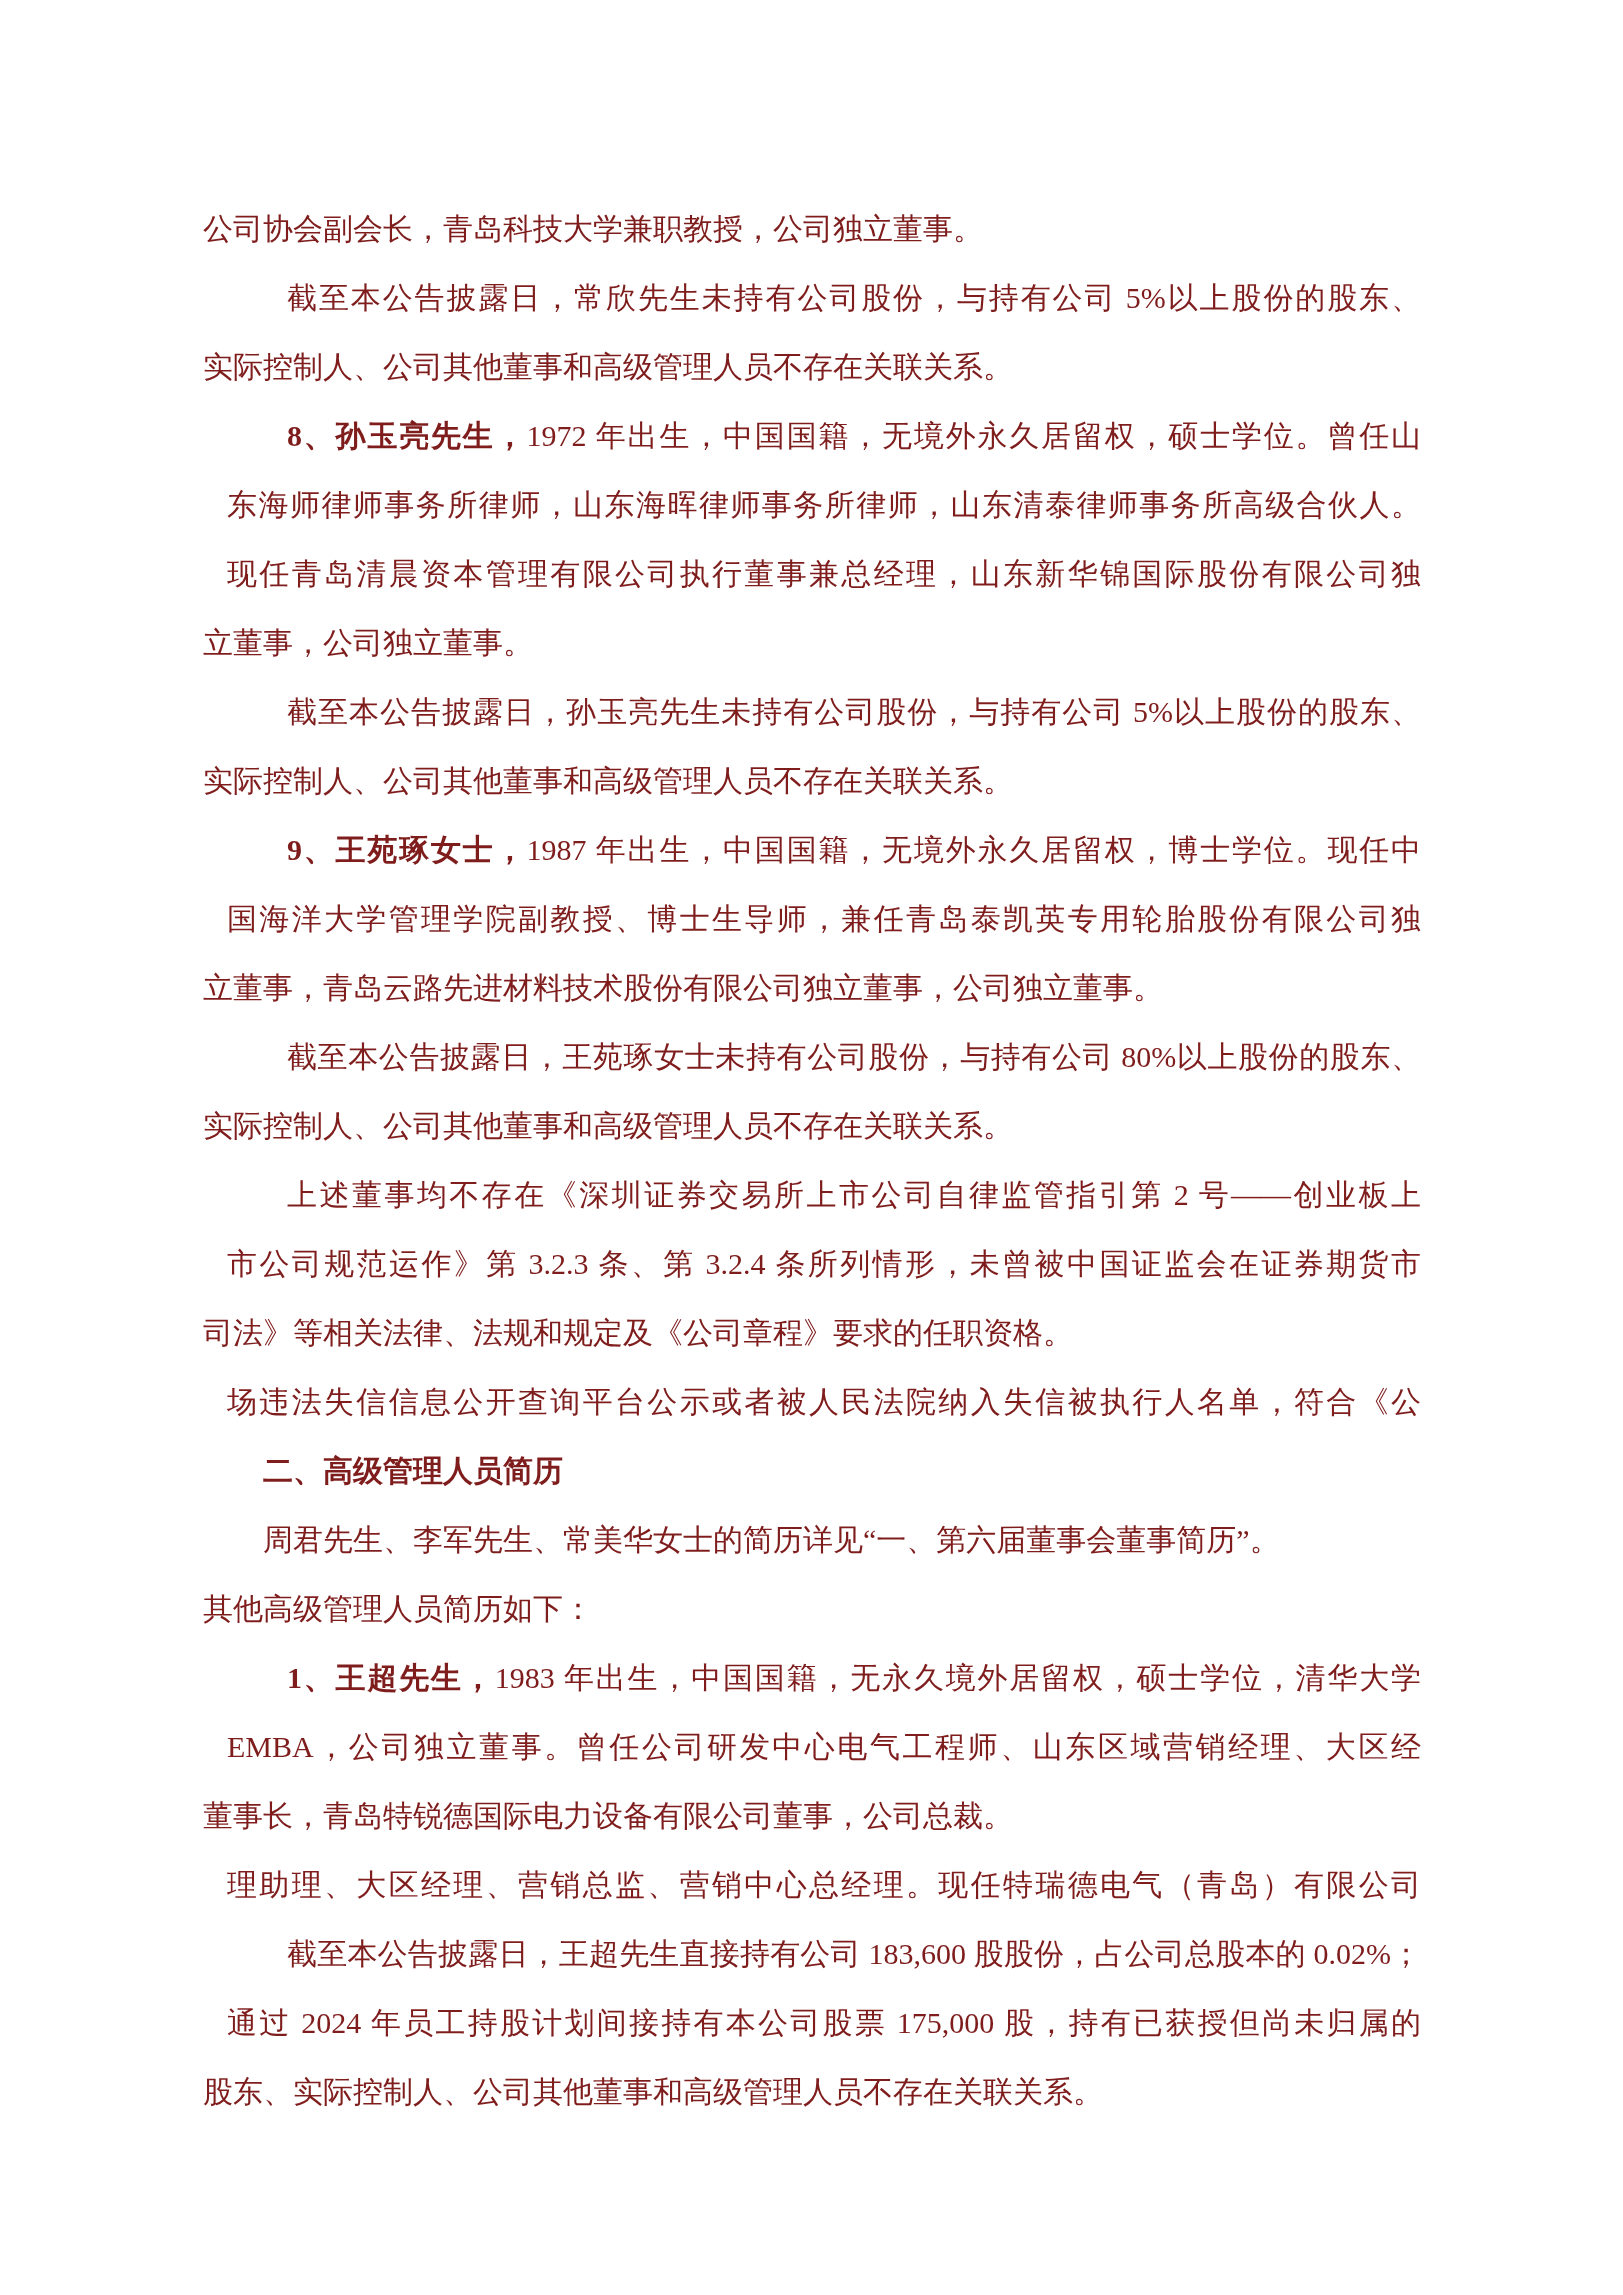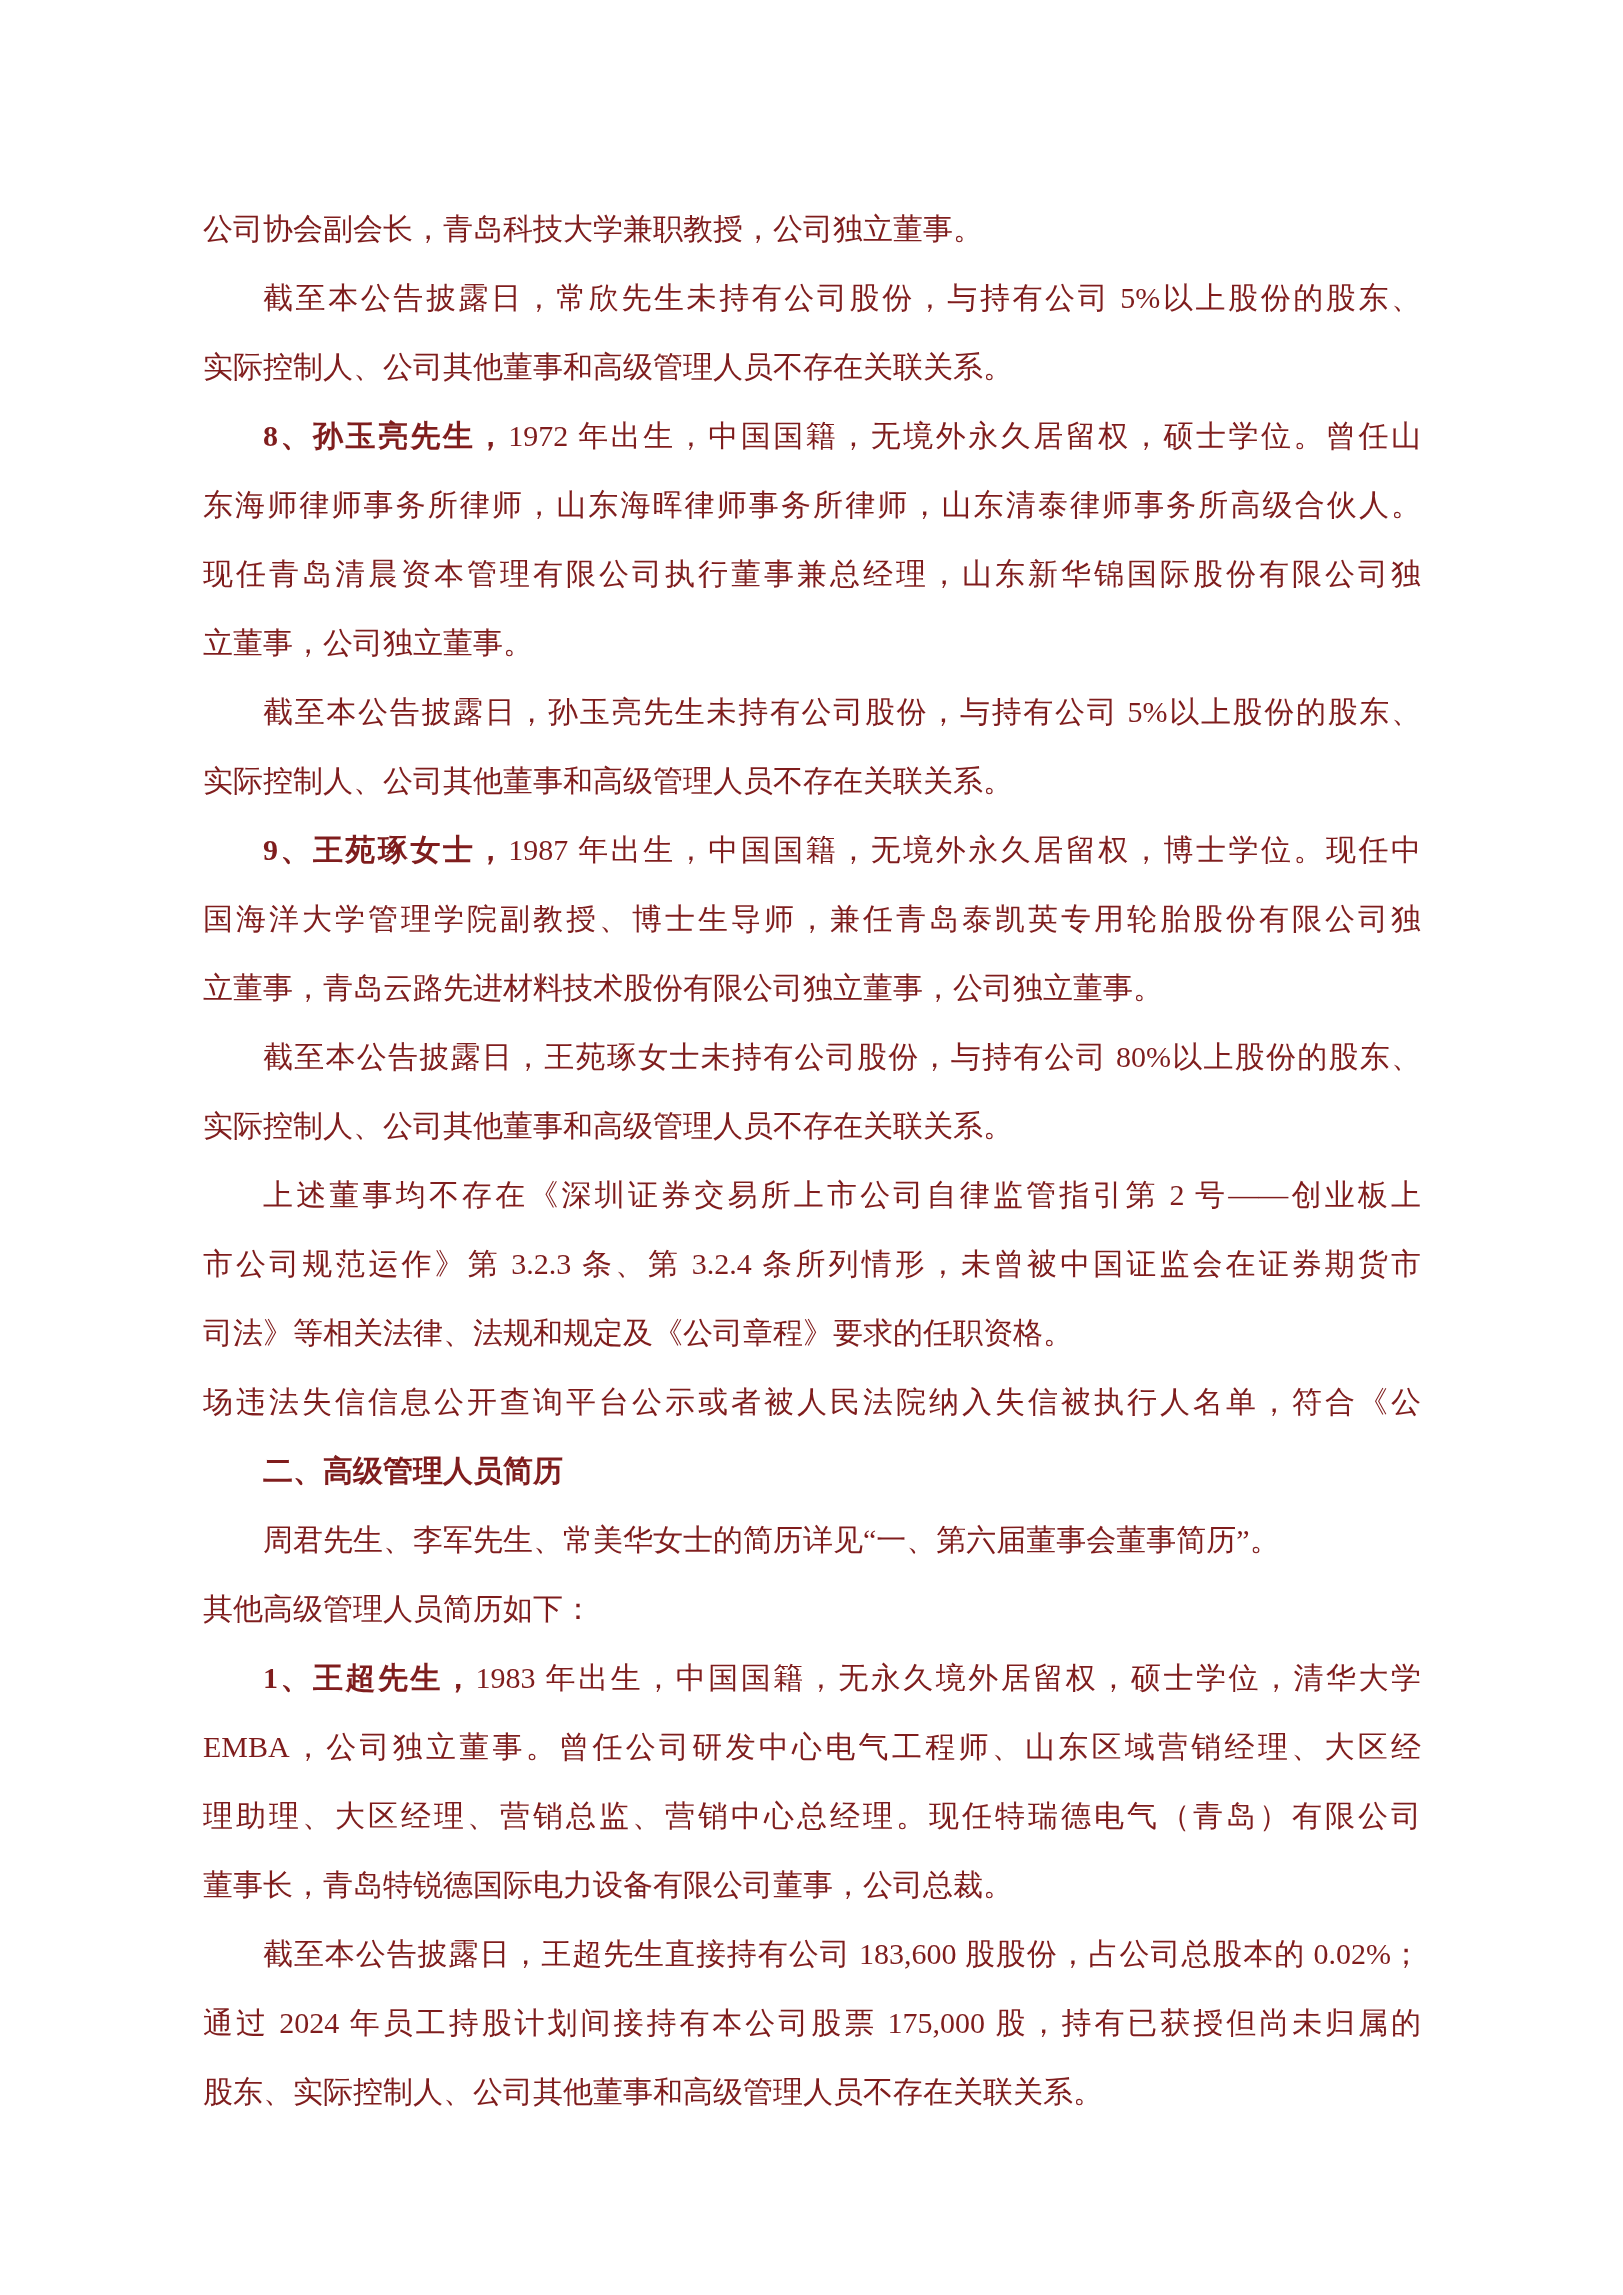--- a/index.html
+++ b/index.html
@@ -26,20 +26,21 @@
     text-align: left;
   }
   .line {
     height: 69px;
     white-space: normal;
   }
   
   .line.fill {
     text-align: justify;
     text-align-last: justify;
+    margin-left: 24px;
   }
   
   .line.indent {
     text-indent: 2em;
   }
   .seg.bold {
     font-weight: bold;
   }
 </style>
 </head>
@@ -63,20 +64,20 @@
       <div class="line"><span class="seg">实际控制人、公司其他董事和高级管理人员不存在关联关系。</span></div>
       <div class="line fill indent"><span class="seg">上述董事均不存在《深圳证券交易所上市公司自律监管指引第 2 号——创业板上</span></div>
       <div class="line fill"><span class="seg">市公司规范运作》第 3.2.3 条、第 3.2.4 条所列情形，未曾被中国证监会在证券期货市</span></div>
       <div class="line"><span class="seg">司法》等相关法律、法规和规定及《公司章程》要求的任职资格。</span></div>
       <div class="line fill"><span class="seg">场违法失信信息公开查询平台公示或者被人民法院纳入失信被执行人名单，符合《公</span></div>
       <div class="line indent"><span class="seg bold">二、高级管理人员简历</span></div>
       <div class="line indent"><span class="seg">周君先生、李军先生、常美华女士的简历详见“一、第六届董事会董事简历”。</span></div>
       <div class="line"><span class="seg">其他高级管理人员简历如下：</span></div>
       <div class="line fill indent"><span class="seg bold">1、王超先生，</span><span class="seg">1983 年出生，中国国籍，无永久境外居留权，硕士学位，清华大学</span></div>
       <div class="line fill"><span class="seg">EMBA，公司独立董事。曾任公司研发中心电气工程师、山东区域营销经理、大区经</span></div>
+      <div class="line"><span class="seg">董事长，青岛特锐德国际电力设备有限公司董事，公司总裁。</span></div>
       <div class="line fill"><span class="seg">理助理、大区经理、营销总监、营销中心总经理。现任特瑞德电气（青岛）有限公司</span></div>
-      <div class="line"><span class="seg">董事长，青岛特锐德国际电力设备有限公司董事，公司总裁。</span></div>
       <div class="line fill indent"><span class="seg">截至本公告披露日，王超先生直接持有公司 183,600 股股份，占公司总股本的 0.02%；</span></div>
       <div class="line fill"><span class="seg">通过 2024 年员工持股计划间接持有本公司股票 175,000 股，持有已获授但尚未归属的</span></div>
       <div class="line"><span class="seg">股东、实际控制人、公司其他董事和高级管理人员不存在关联关系。</span></div>
     </div>
 </div>
 
 
 </body></html>

